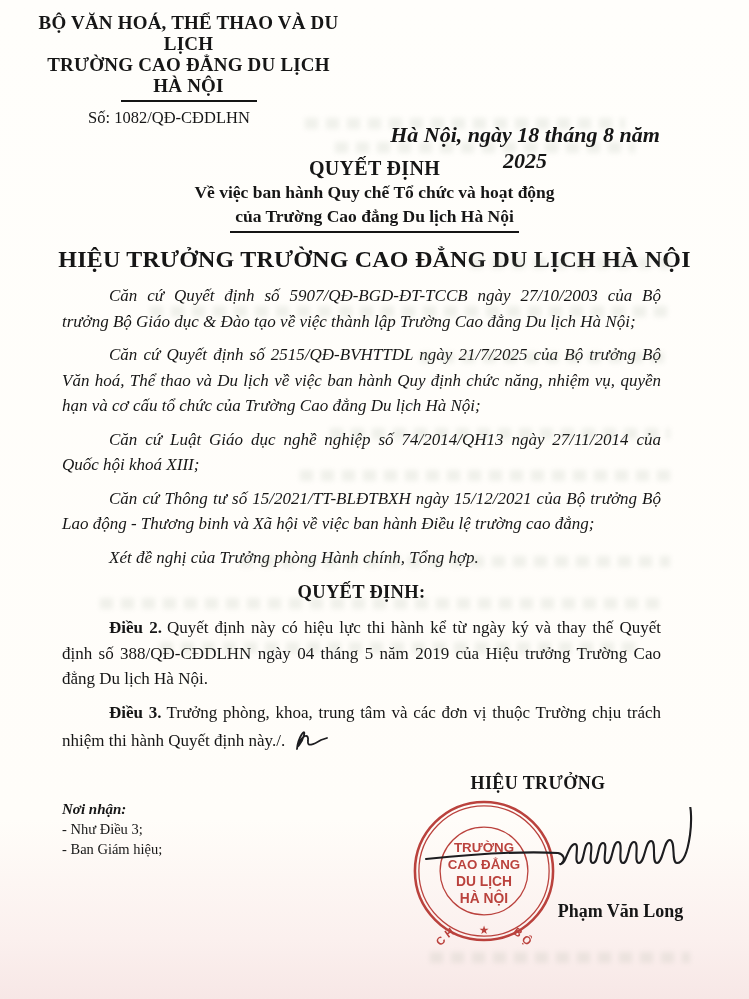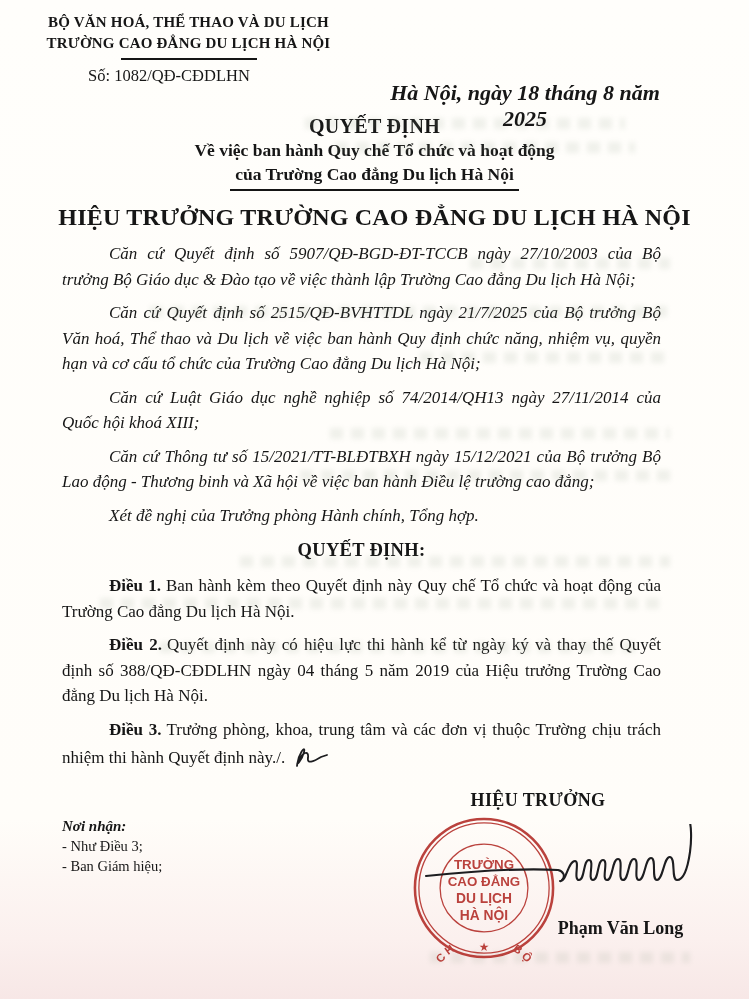--- a/index.html
+++ b/index.html
@@ -8,21 +8,21 @@
     position:relative;width:749px;height:999px;overflow:hidden;
     background:linear-gradient(180deg,#fffefb 0%,#fffdf9 82%,#fbf0ee 94%,#f7e7e6 100%);
     color:#161616;
     font-family:"Liberation Serif","DejaVu Serif",serif;
   }
   
   .ghost{position:absolute;height:11px;filter:blur(2.5px);opacity:.13;pointer-events:none;
     background:repeating-linear-gradient(90deg,#8d9c86 0 13px,transparent 13px 21px);}
   .header-row{display:flex;padding:12px 34px 0 36px;}
   .header-left{width:305px;text-align:center;}
-  .org-line{font-size:15px;font-weight:700;line-height:21px;letter-spacing:.2px;}
+  .org-line{font-size:19px;font-weight:700;line-height:21px;letter-spacing:.2px;}
   .org-rule{width:136px;border-top:2px solid #151515;margin:4px auto 0;}
   .header-right{flex:1;text-align:center;}
   .motto{display:inline-block;font-size:16.5px;font-weight:700;line-height:23px;
     border-bottom:2px solid #151515;padding:0 2px 2px;}
   .meta-row{position:relative;height:46px;}
   .doc-number{position:absolute;left:88px;top:6px;font-size:16.5px;}
   .place-date{position:absolute;left:380px;top:20px;width:290px;text-align:center;
     font-style:italic;font-weight:700;font-size:22px;}
   .title-block{text-align:center;margin-top:8px;line-height:24px;}
   .title-main{font-size:20px;font-weight:700;letter-spacing:.3px;}
@@ -86,23 +86,20 @@
   <div class="content">
     <p class="recital">Căn cứ Quyết định số 5907/QĐ-BGD-ĐT-TCCB ngày 27/10/2003 của Bộ trưởng Bộ Giáo dục &amp; Đào tạo về việc thành lập Trường Cao đẳng Du lịch Hà Nội;</p>
     <p class="recital">Căn cứ Quyết định số 2515/QĐ-BVHTTDL ngày 21/7/2025 của Bộ trưởng Bộ Văn hoá, Thể thao và Du lịch về việc ban hành Quy định chức năng, nhiệm vụ, quyền hạn và cơ cấu tổ chức của Trường Cao đẳng Du lịch Hà Nội;</p>
     <p class="recital">Căn cứ Luật Giáo dục nghề nghiệp số 74/2014/QH13 ngày 27/11/2014 của Quốc hội khoá XIII;</p>
     <p class="recital">Căn cứ Thông tư số 15/2021/TT-BLĐTBXH ngày 15/12/2021 của Bộ trưởng Bộ Lao động - Thương binh và Xã hội về việc ban hành Điều lệ trường cao đẳng;</p>
     <p class="recital">Xét đề nghị của Trưởng phòng Hành chính, Tổng hợp.</p>
 
     <div class="decision-heading">QUYẾT ĐỊNH:</div>
 
     <p>
-      <span class="article-label">Điều 1.</span><span>Ban hành kèm theo Quyết định này Quy chế Tổ chức và hoạt động của Trường Cao đẳng Du lịch Hà Nội.</span>
-    </p>
-    <p>
       <span class="article-label">Điều 2.</span><span>Quyết định này có hiệu lực thi hành kể từ ngày ký và thay thế Quyết định số 388/QĐ-CĐDLHN ngày 04 tháng 5 năm 2019 của Hiệu trưởng Trường Cao đẳng Du lịch Hà Nội.</span>
     </p>
     <p>
       <span class="article-label">Điều 3.</span><span>Trưởng phòng, khoa, trung tâm và các đơn vị thuộc Trường chịu trách nhiệm thi hành Quyết định này./.</span><svg class="paraph" width="42" height="30" viewBox="0 0 42 30">
         <path d="M 10,24 C 11,12 19,2 17,10 C 15,18 8,26 12,18 C 16,10 22,8 21,16 C 20,22 26,20 34,15 L 40,13" fill="none" stroke="#1d1d20" stroke-width="1.8" stroke-linecap="round"></path>
       </svg>
     </p>
   </div>
 
   <div class="sig-area">

